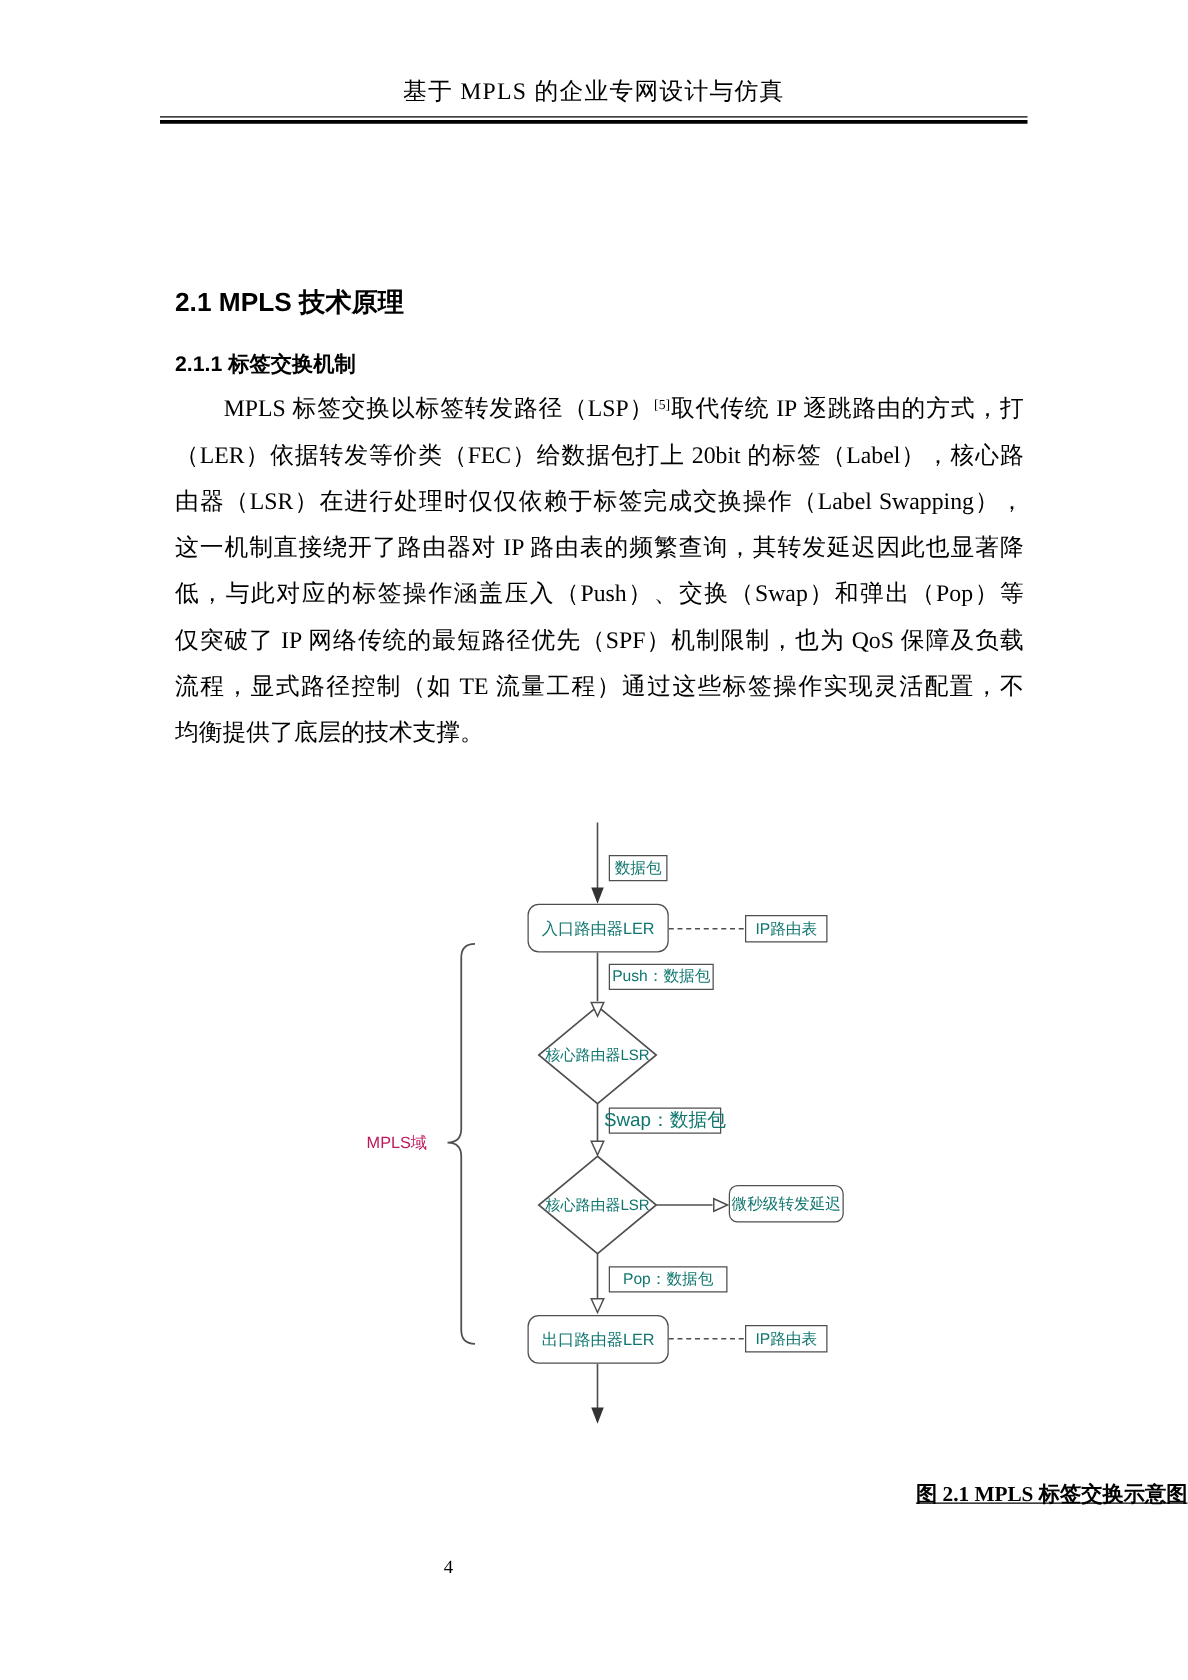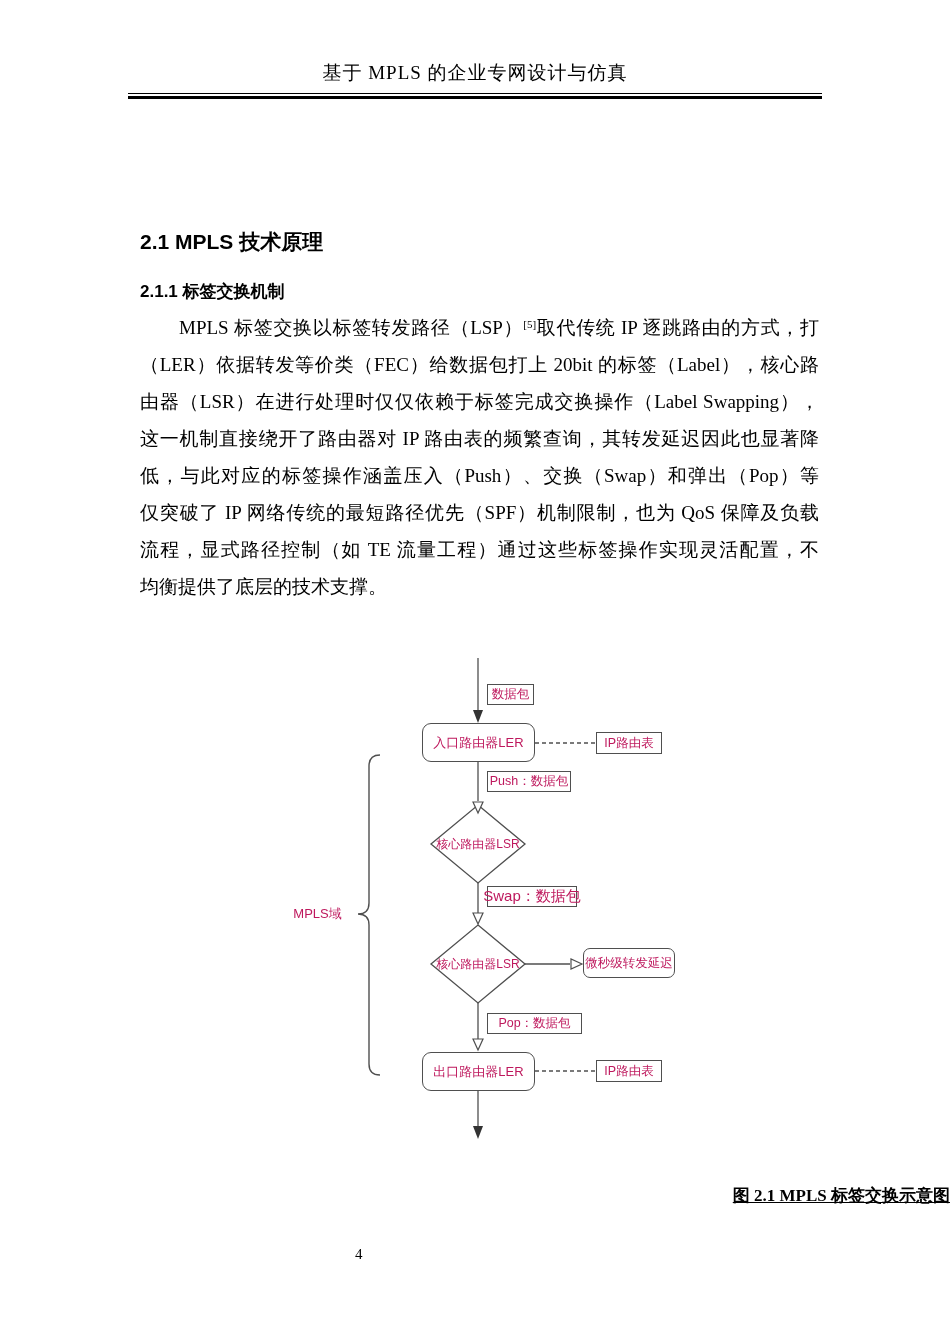--- a/index.html
+++ b/index.html
@@ -28,21 +28,21 @@
   .para-line{line-height:37px;height:37px;text-align:justify;text-align-last:justify;
              overflow:hidden;}
   .para-line.first{text-indent:39px;}
   .para-line.last{text-align-last:left;}
   sup.cite{font-size:11px;line-height:0;vertical-align:6px;}
 
   
   svg.connectors{position:absolute;left:0;top:0;width:950px;height:1344px;
                  pointer-events:none;z-index:1;}
   .fc{position:absolute;z-index:2;box-sizing:border-box;background:#fff;
-      border:1px solid #4f4f4f;color:#be185d;
+      border:1px solid #4f4f4f;color:#0f766e;
       font-family:"Liberation Sans","DejaVu Sans",sans-serif;
       display:flex;align-items:center;justify-content:center;white-space:nowrap;}
   .fc.round{border-radius:9px;border-width:1.3px;text-align:center;}
   .fc.nobg{background:transparent;border:none;}
 
   
   .figure-caption{position:absolute;top:1184px;left:0;right:0;text-align:right;
       font-size:17px;font-weight:bold;text-decoration:underline;}
   .page-number{position:absolute;top:1246px;left:355px;font-size:15px;}
 </style>

